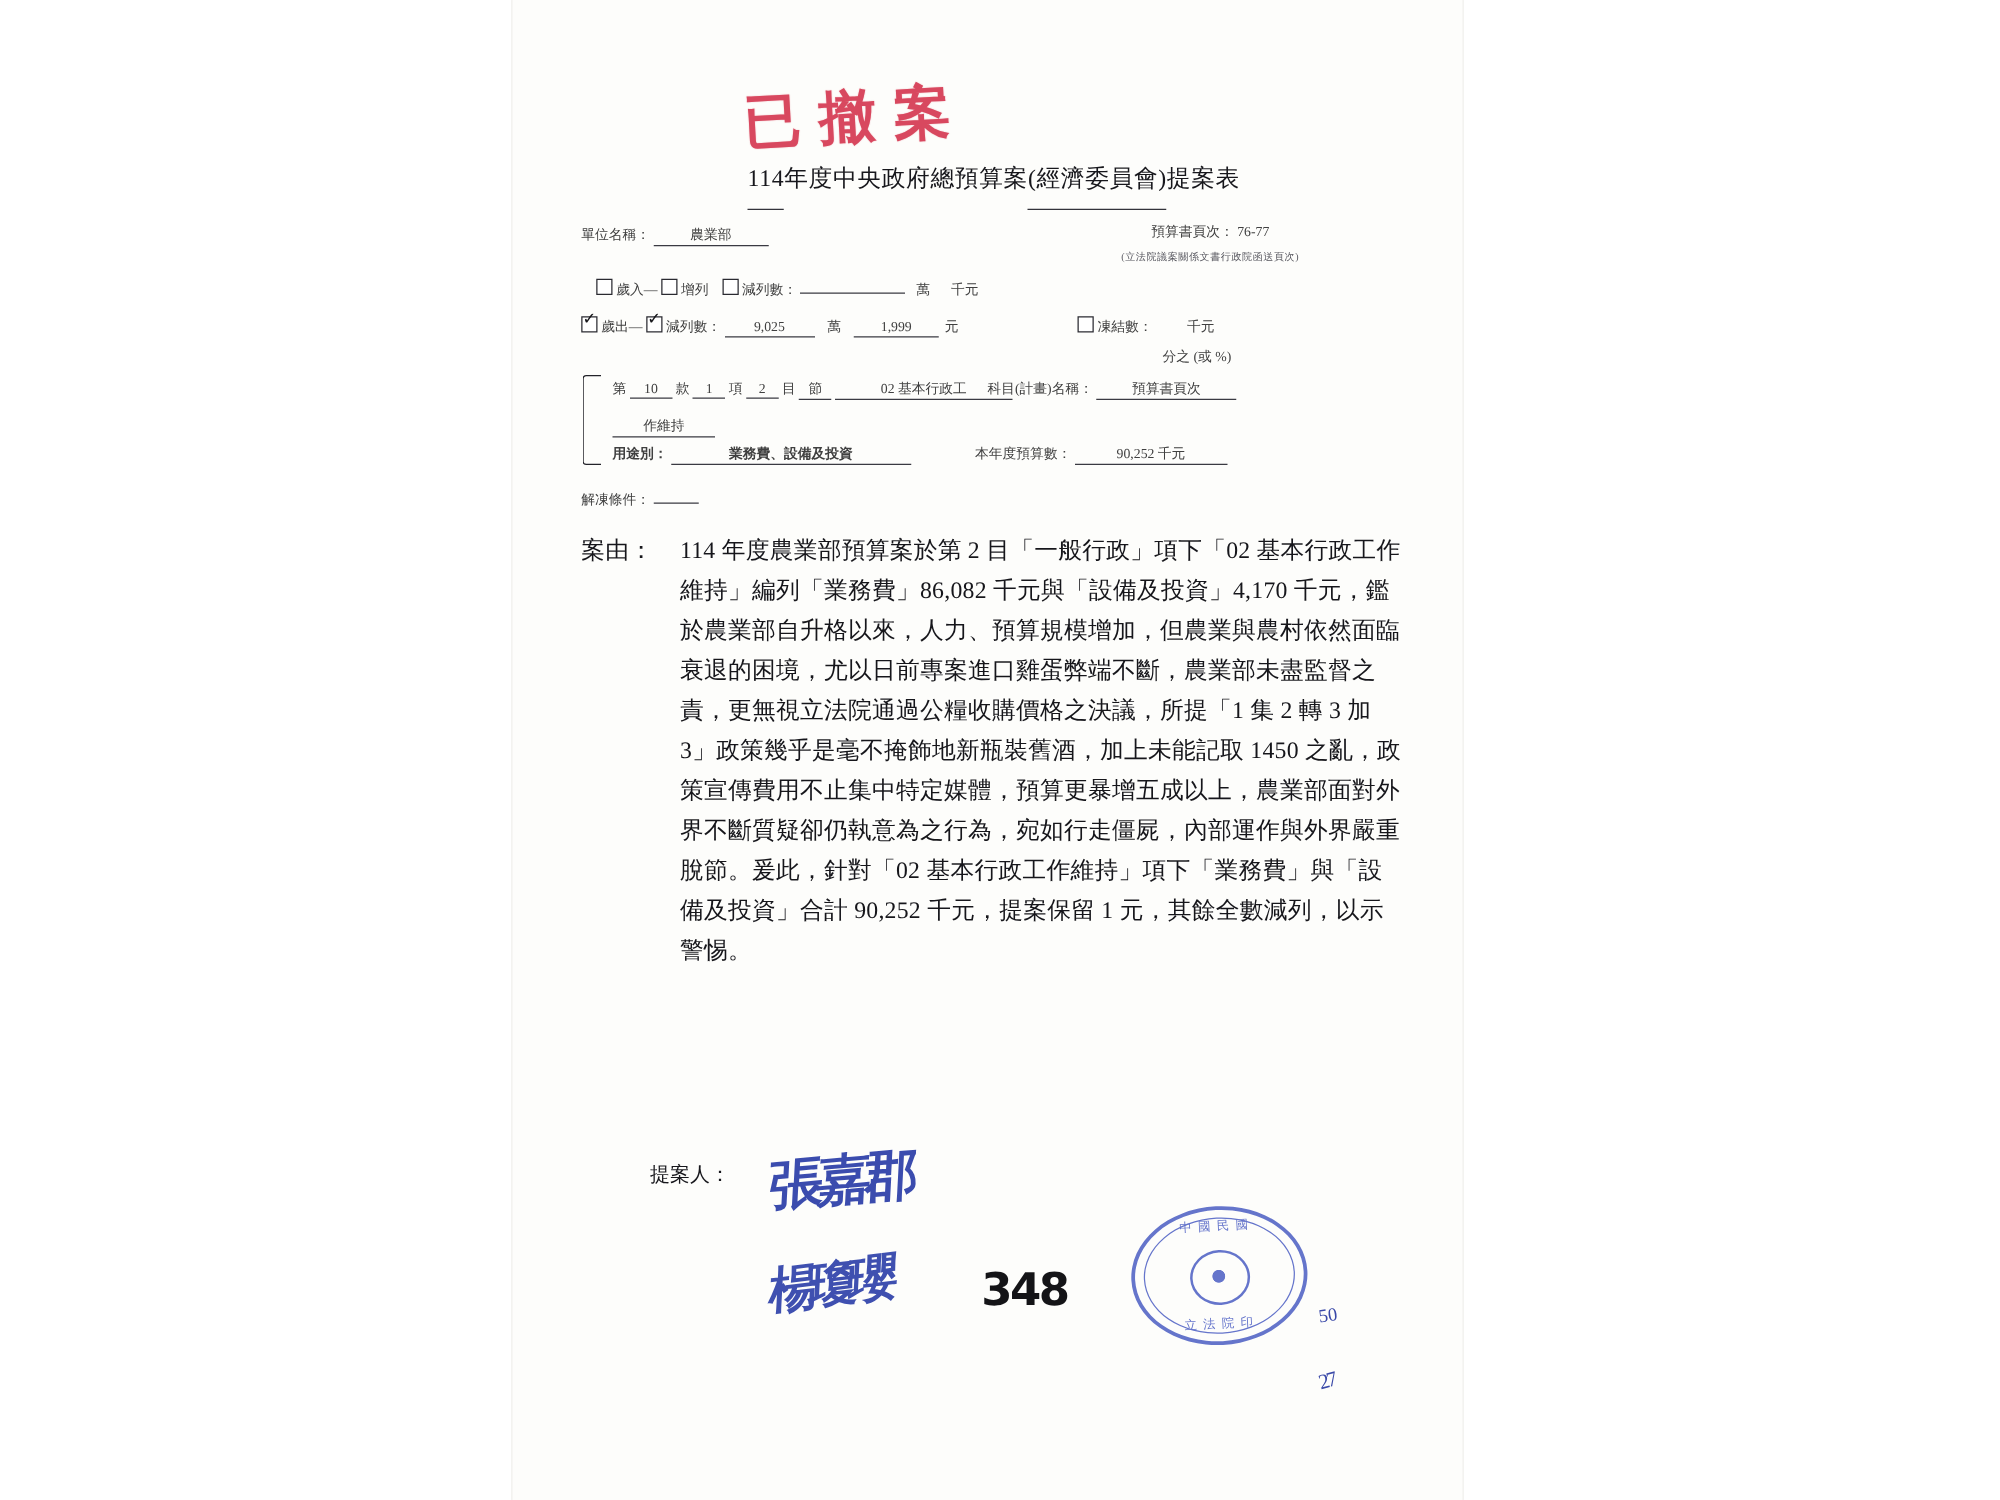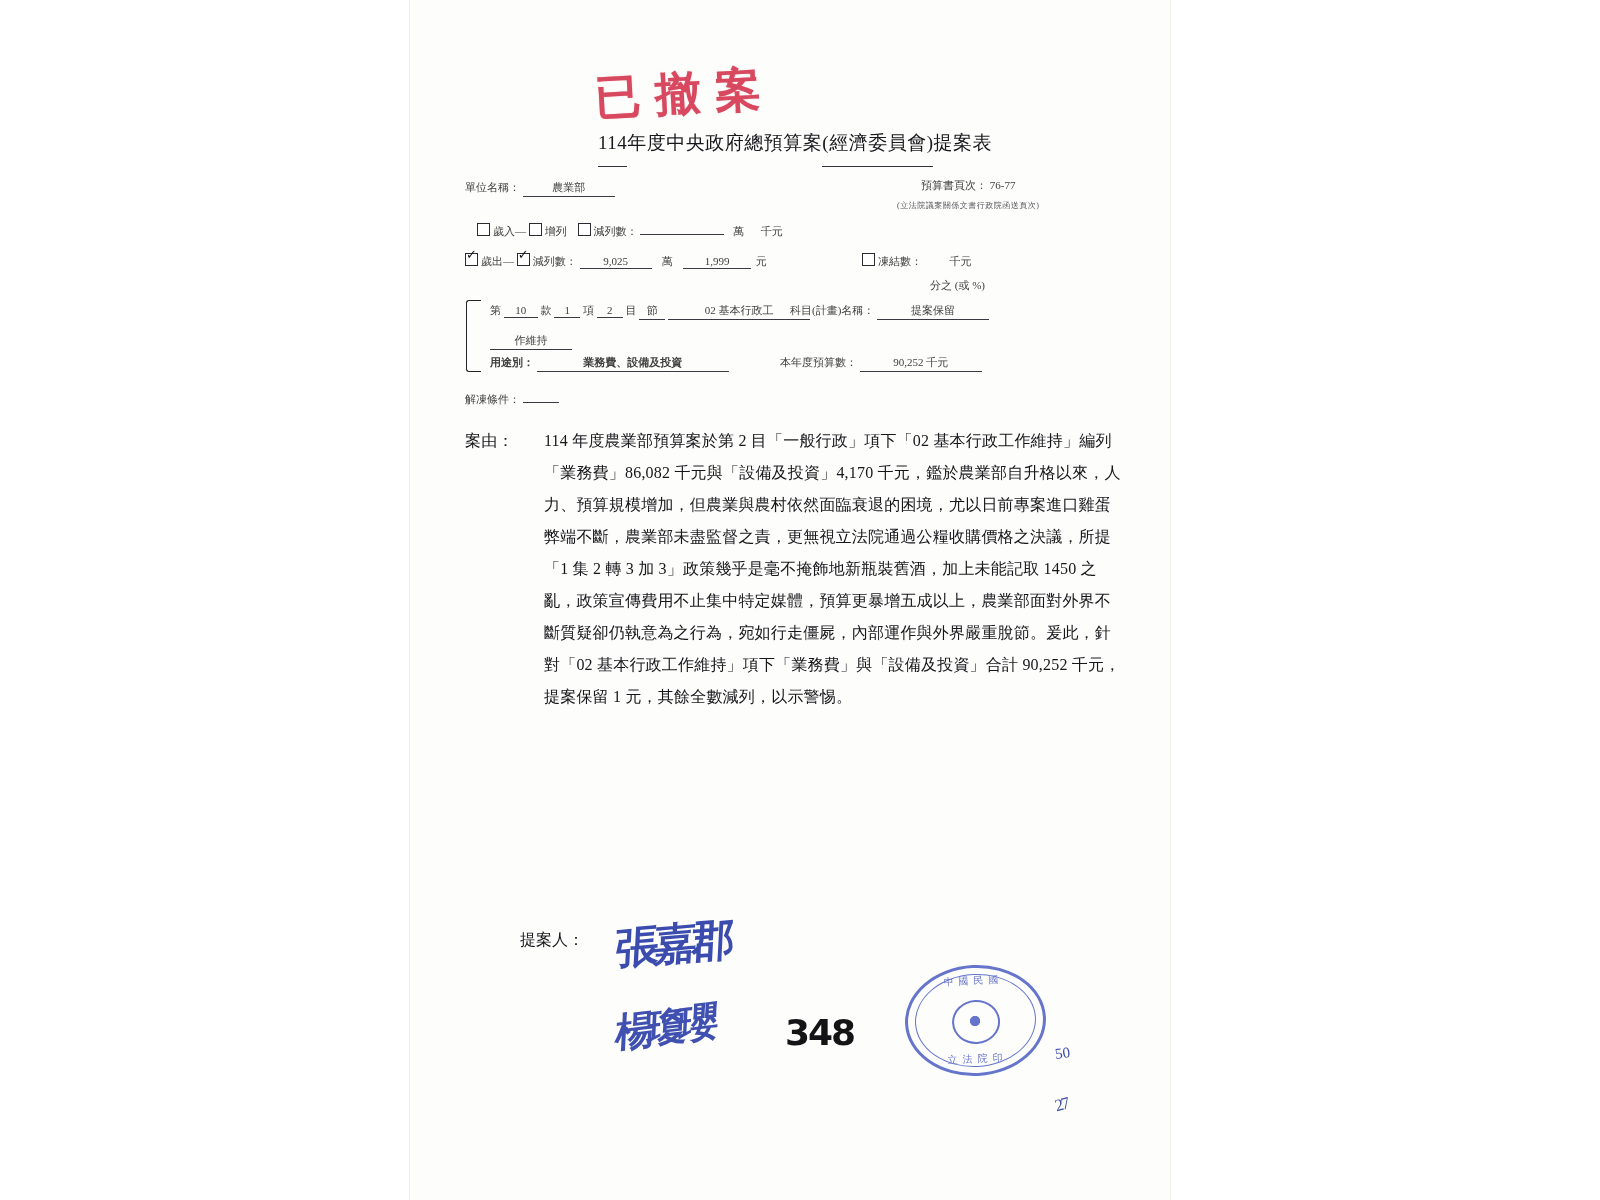--- a/index.html
+++ b/index.html
@@ -118,21 +118,21 @@
     border: 1.6px solid #23232a;
     border-right: none;
     border-radius: 3px 0 0 3px;
   }
 
   .body-text {
     position: absolute;
     left: 55px;
     top: 425px;
     width: 660px;
-    font-size: 16px;
+    font-size: 19px;
     line-height: 32px;
     color: #16161b;
     letter-spacing: 0.2px;
   }
   .body-text .label {
     position: absolute;
     left: 0;
     top: 0;
   }
   .body-text .para {
@@ -308,21 +308,21 @@
         <span class="val" style="min-width:14px;">1</span>
         <span>項</span>
         <span class="val" style="min-width:14px;">2</span>
         <span>目</span>
         <span class="val" style="min-width:14px;">節</span>
         <span class="val" style="min-width:130px;">02 基本行政工</span>
       </div>
 
       <div class="row" style="left:380px; top:303px;">
         <span>科目(計畫)名稱：</span>
-        <span class="val" style="min-width:100px;">提案保留</span>
+        <span class="val" style="min-width:100px;">預算書頁次</span>
       </div>
 
       <div class="row" style="left:80px; top:333px;">
         <span class="val" style="min-width:70px;">作維持</span>
       </div>
 
       <div class="row" style="left:80px; top:355px;font-weight:bold;">
         <span>用途別：</span>
         <span class="val" style="min-width:180px;">業務費、設備及投資</span>
       </div>

